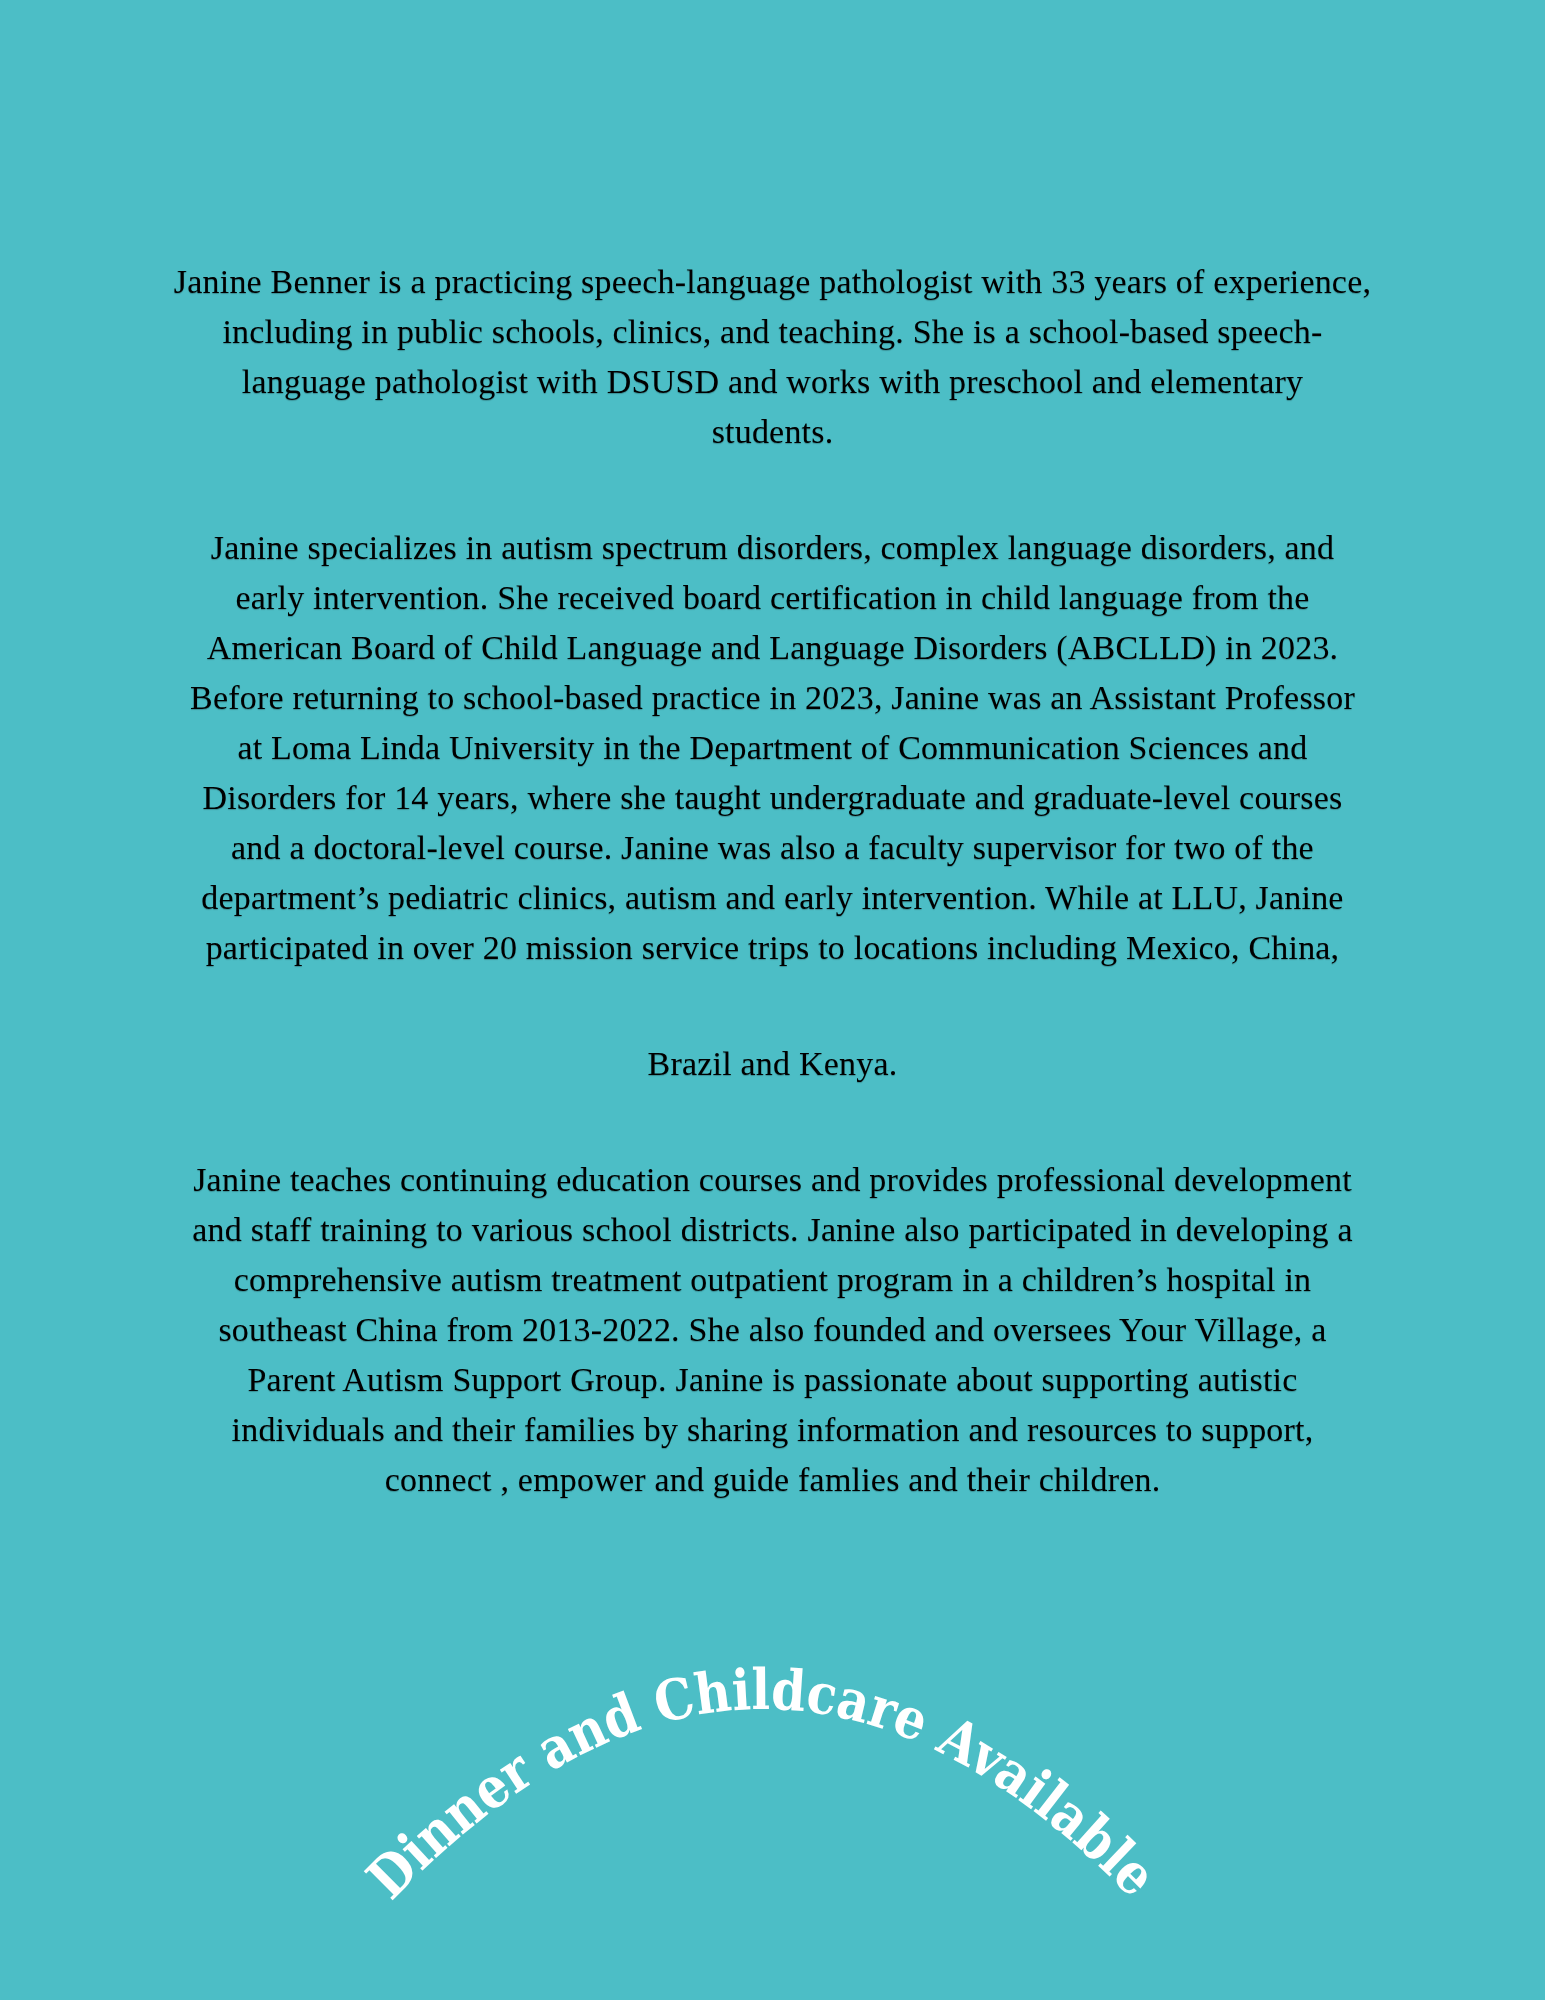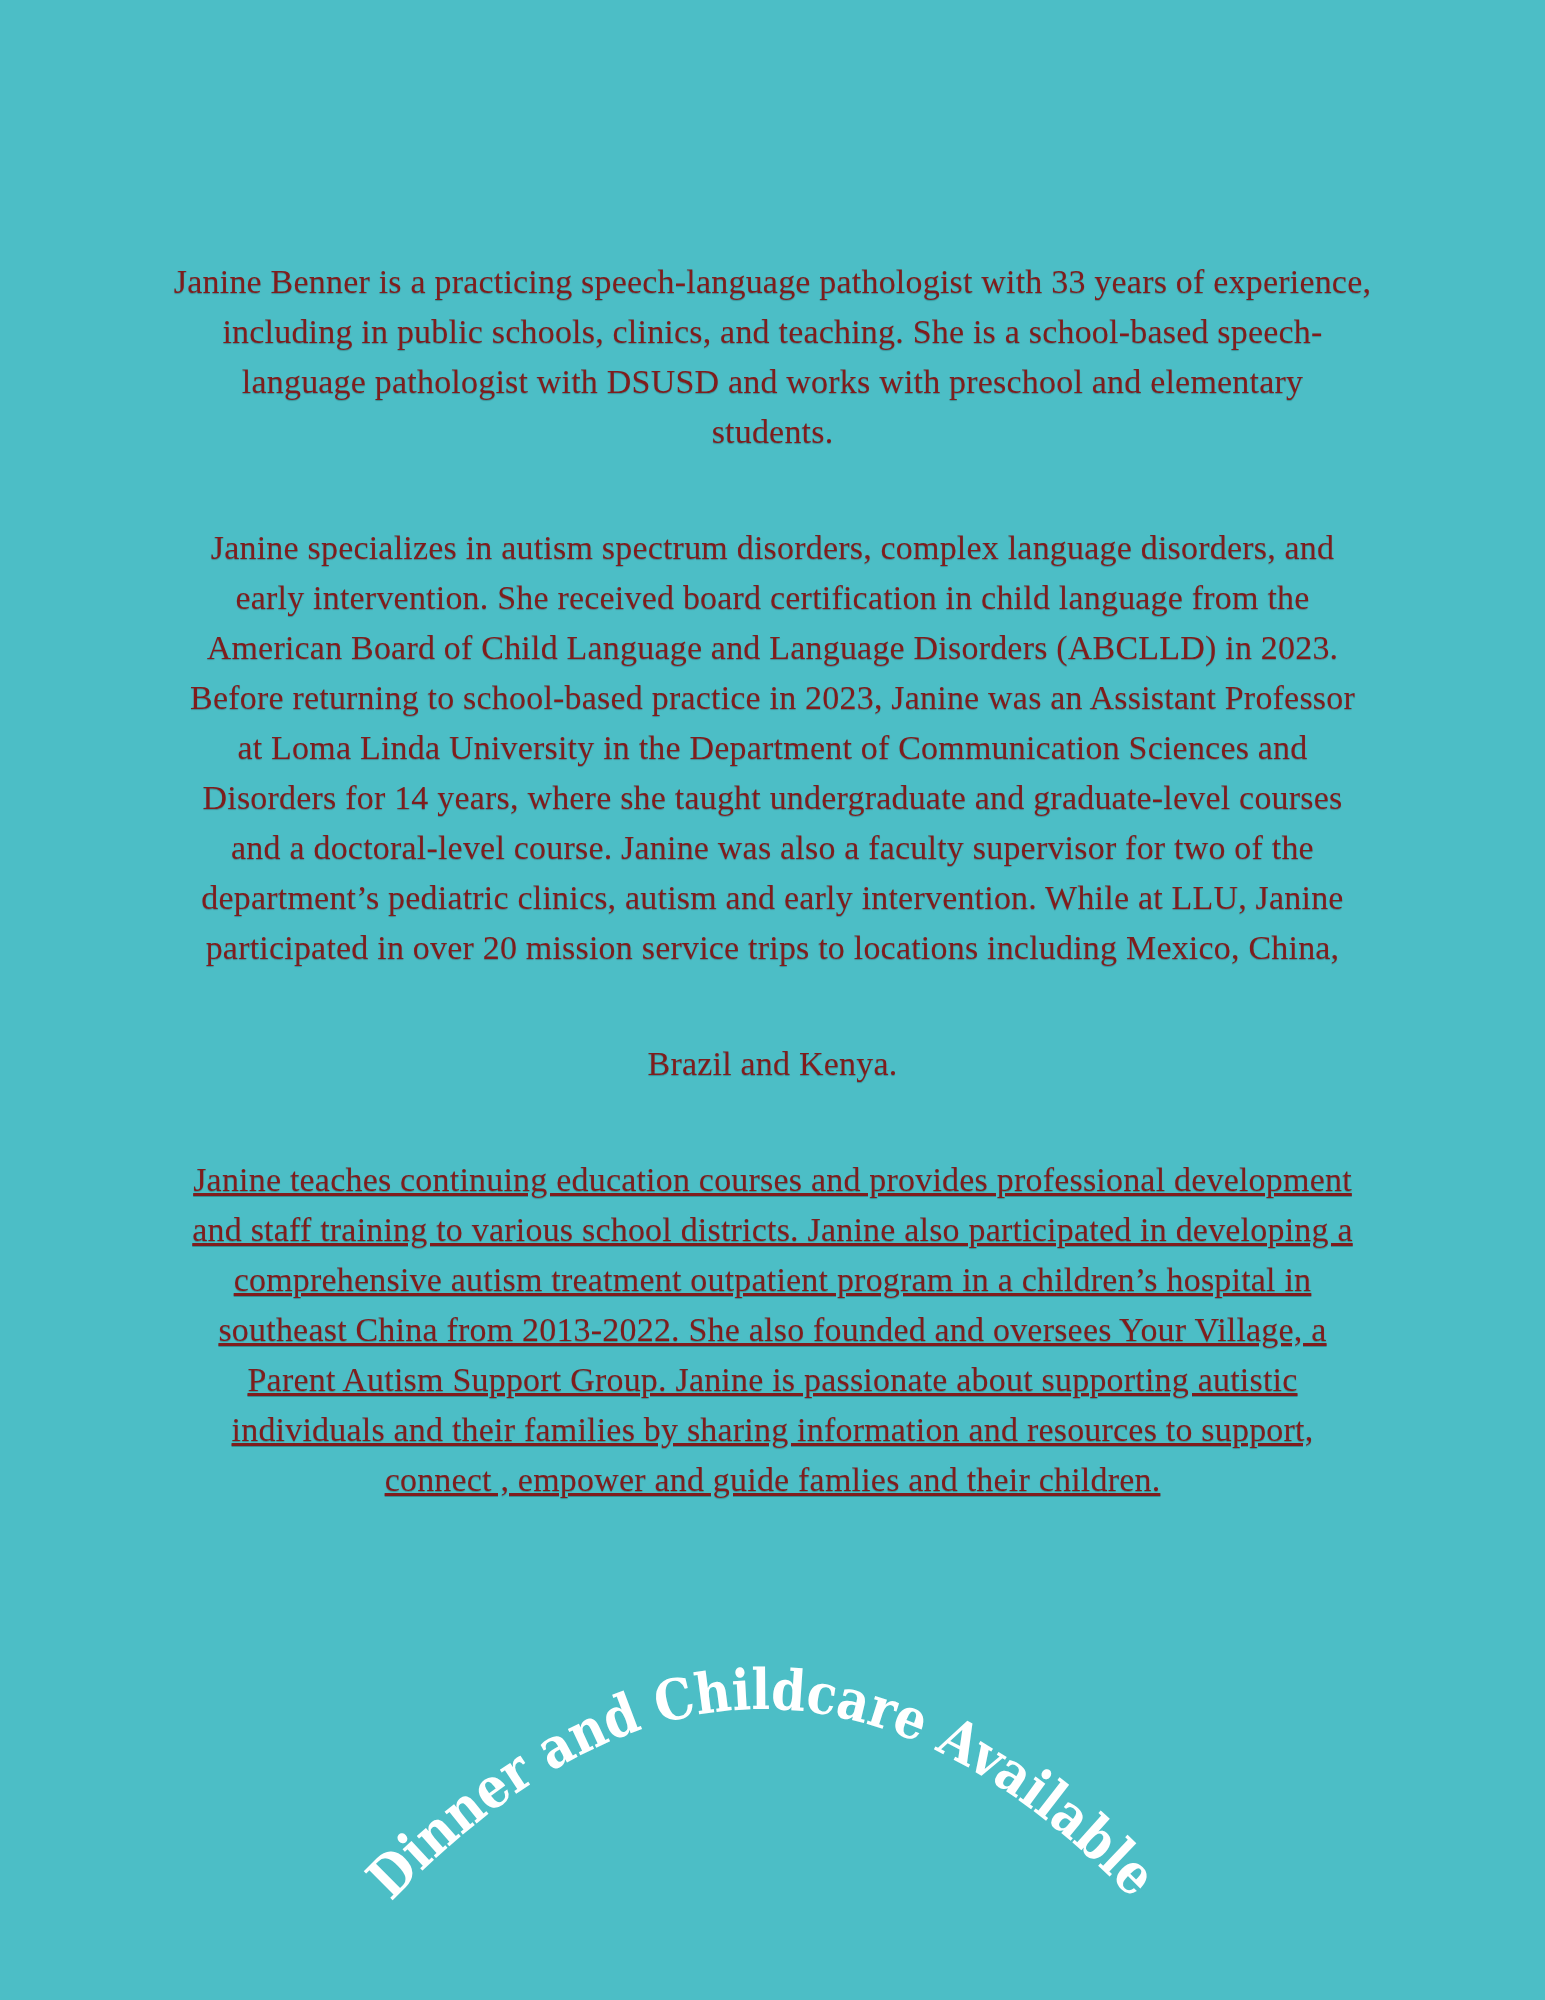--- a/index.html
+++ b/index.html
@@ -29,21 +29,20 @@
     font-size: 34px;
     line-height: 50px;
     letter-spacing: 0.2px;
     text-shadow: 0 1px 1px rgba(0,0,0,0.25);
   }
   .para {
     margin: 0 60px 66px 60px;
   }
   .para.last {
     margin-bottom: 0;
-    text-decoration: underline;
   }
   .para.brazil-line {
     margin-top: 15px;
   }
   .bio-line {
     display: block;
     white-space: nowrap;
   }
   .banner-svg {
     position: absolute;
@@ -56,21 +55,21 @@
     font-family: "DejaVu Serif", serif;
     font-weight: 700;
     font-size: 56px;
   }
 </style>
 </head>
 <body style="background: rgb(76, 190, 198);">
 
 <div class="page">
 
-  <div class="bio" style="color: #7f1d1d;">
+  <div class="bio" style="color: #000000;">
 
     <div class="para">
       <span class="bio-line">Janine Benner is a practicing speech-language pathologist with 33 years of experience,</span>
       <span class="bio-line">including in public schools, clinics, and teaching. She is a school-based speech-</span>
       <span class="bio-line">language pathologist with DSUSD and works with preschool and elementary</span>
       <span class="bio-line">students.</span>
     </div>
 
     <div class="para">
       <span class="bio-line">Janine specializes in autism spectrum disorders, complex language disorders, and</span>

